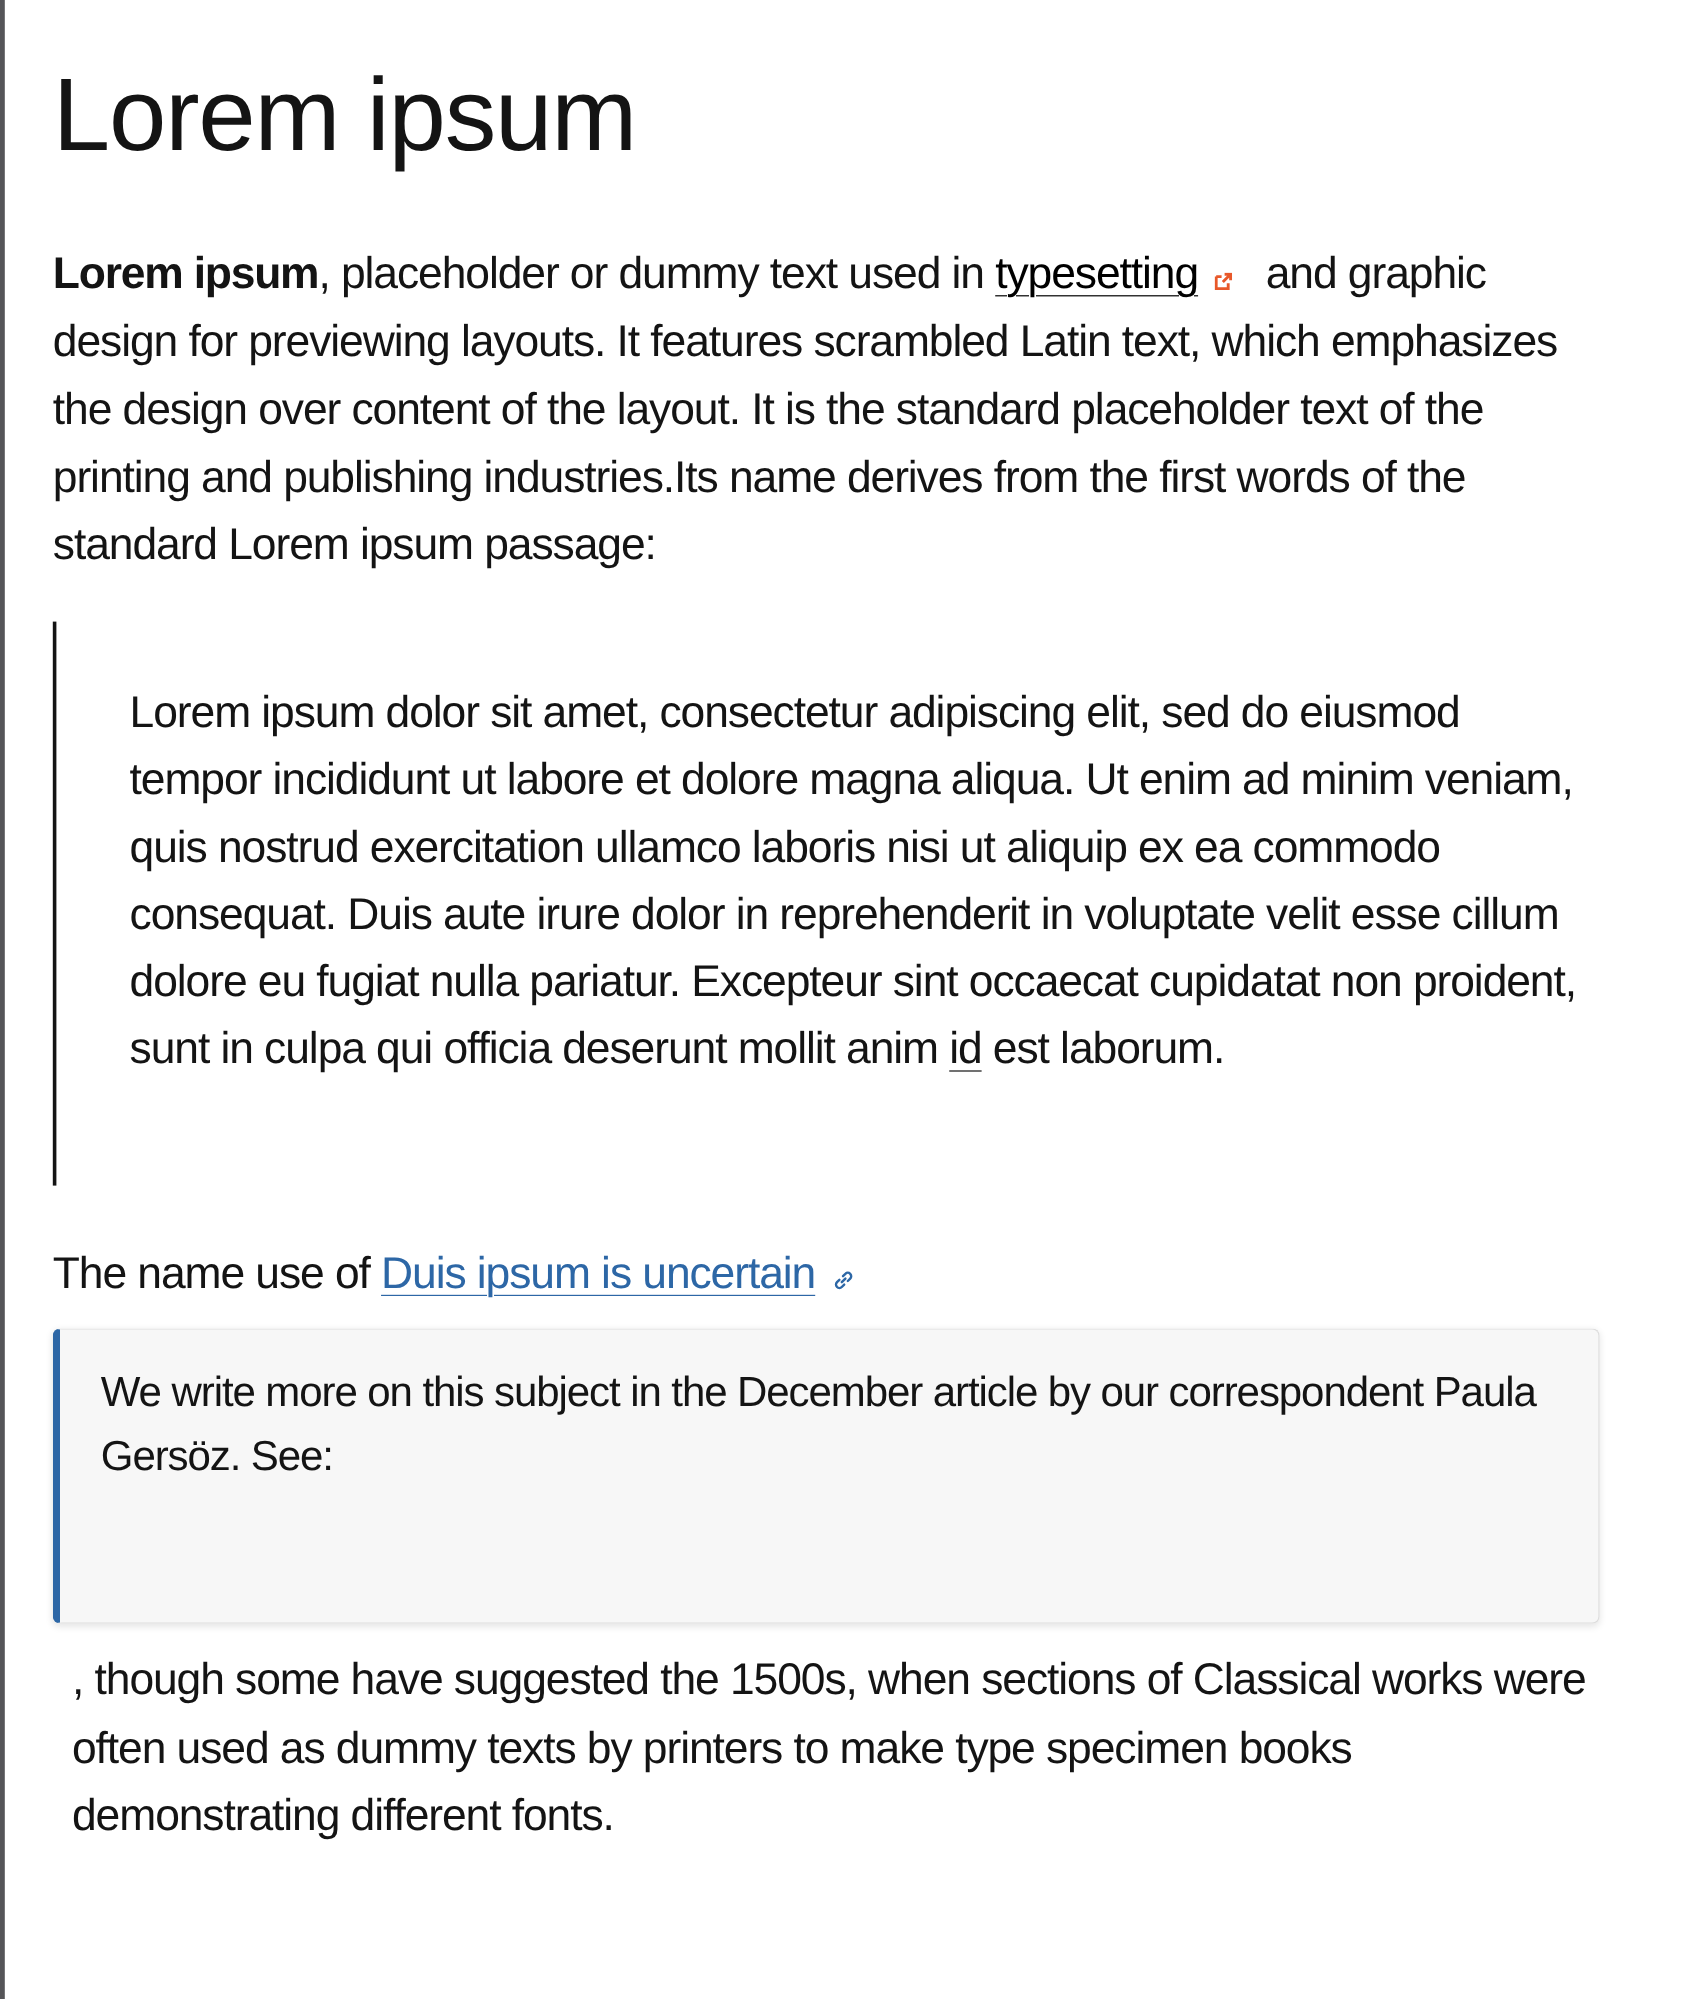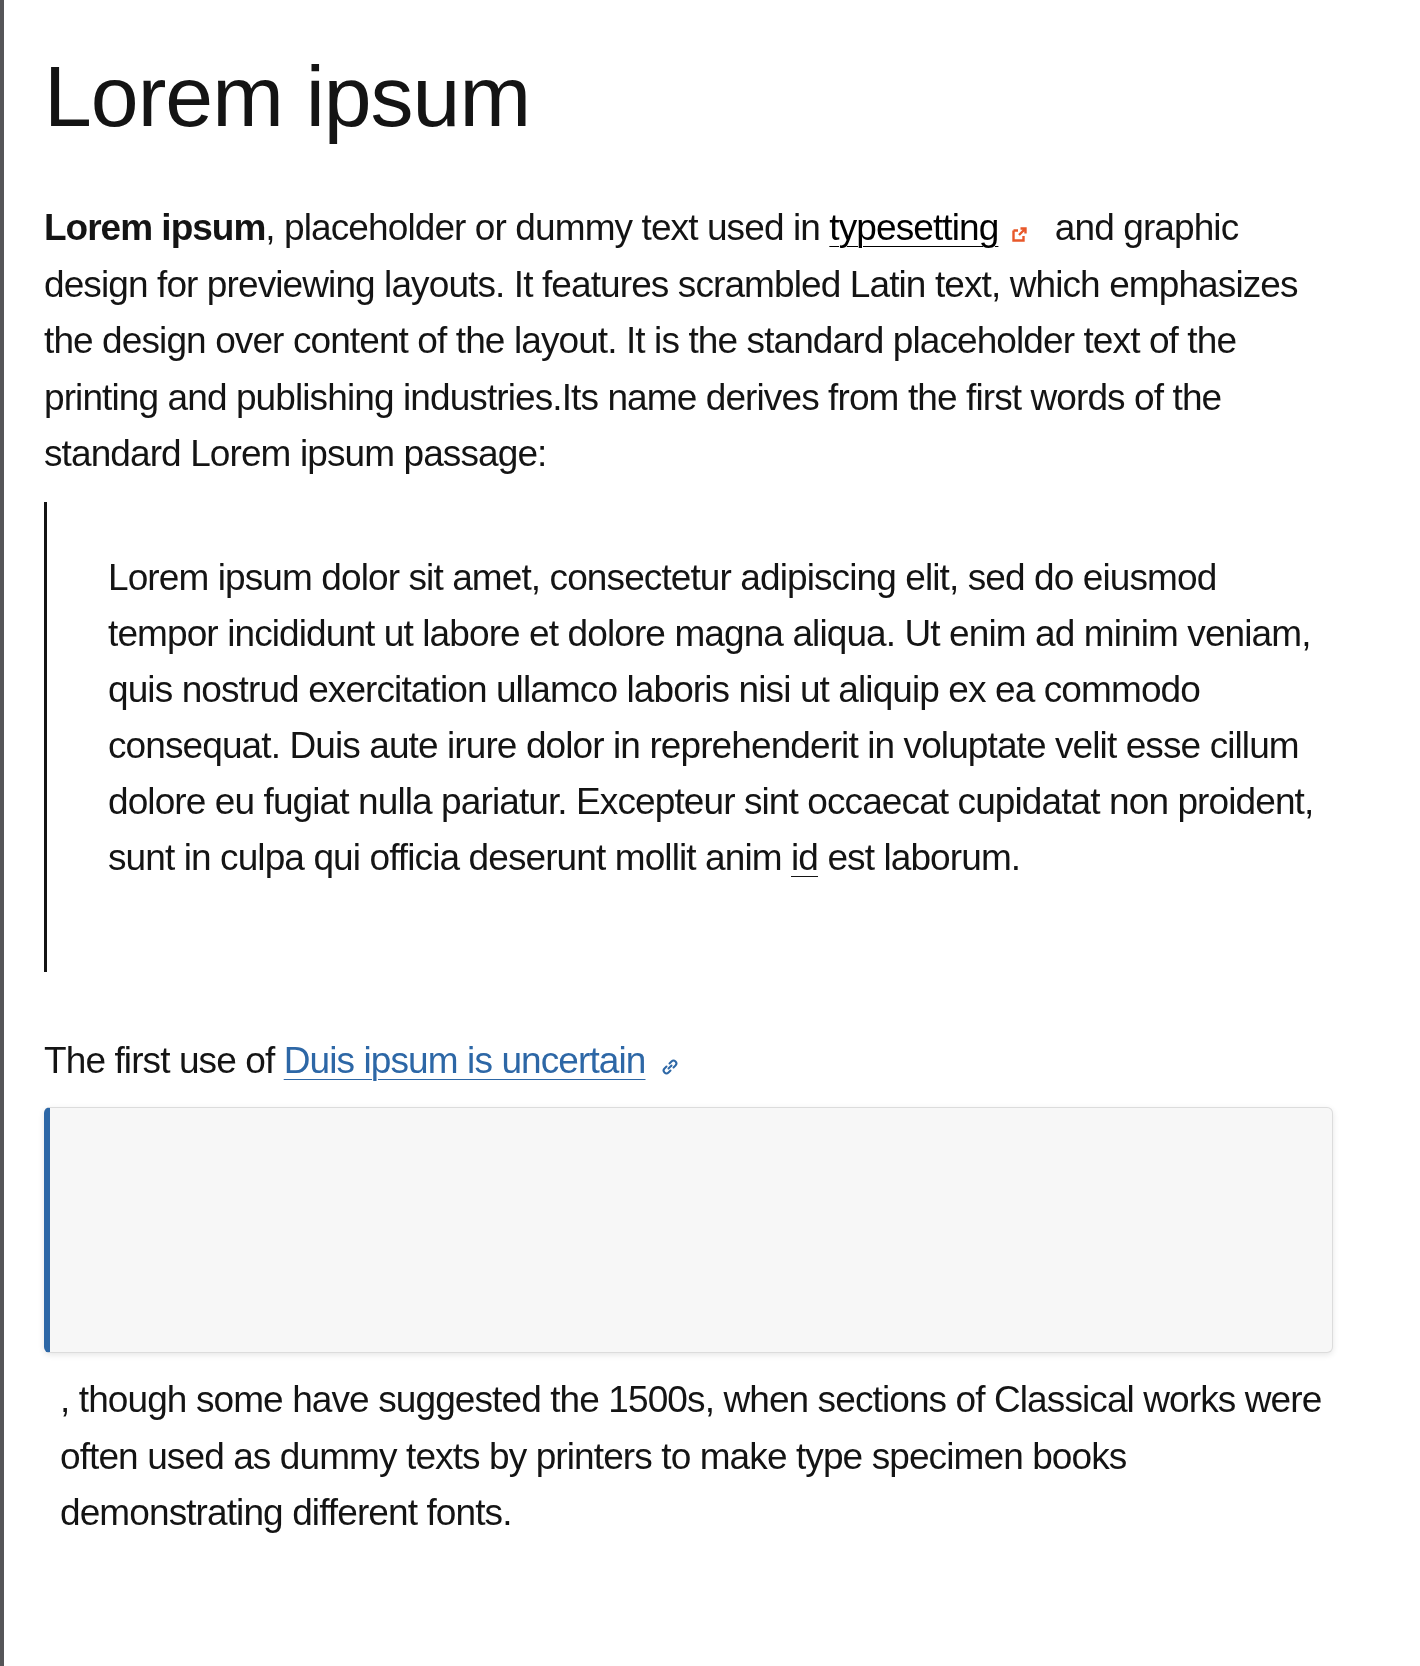--- a/index.html
+++ b/index.html
@@ -26,21 +26,21 @@
     margin: 0;
   }
   .intro { top: 200px; }
   .intro strong { font-weight: 700; letter-spacing: -1px; }
   .ulink { color: #000000; text-decoration: underline; text-underline-offset: 6px; text-decoration-thickness: 1px; }
   .ext-icon {
     display: inline-block; width: 15px; height: 15px; vertical-align: top;
     margin: 2px 18px 0 14px; position: relative; top: 0px;
   }
   .quote {
-    position: absolute; left: 0; top: 502px; height: 470px; width: 1250px;
+    position: absolute; left: 0; top: 518px; height: 470px; width: 1250px;
     border-left: 3px solid #141414;
   }
   .quote p {
     margin: 0; position: absolute; left: 61px; top: 48px; width: 1210px;
     font-size: 37px; line-height: 56px; letter-spacing: -0.9px;
   }
   .quote .abbr { text-decoration: underline; text-underline-offset: 6px; text-decoration-thickness: 1px; }
   .first-use { top: 1033px; }
   .blue-link { color: #2d67a6; text-decoration: underline; text-underline-offset: 6px; text-decoration-thickness: 1px; }
   .chain-icon {
@@ -73,25 +73,26 @@
 
   <p class="para intro"><strong>Lorem ipsum</strong><span>, placeholder or dummy text used in </span><a class="ulink">typesetting</a><span class="ext-icon"><svg width="15" height="15" viewBox="0 0 15 15">
           <path d="M1.5 3.5 H6 M1.5 3.5 V13.5 H11.5 V9" fill="none" stroke="#e8582a" stroke-width="2.4"></path>
           <path d="M7 8 L13.5 1.5 M8.5 1.5 H13.5 V6.5" fill="none" stroke="#e8582a" stroke-width="2.4"></path>
         </svg></span><span> and graphic design for previewing layouts. It features scrambled Latin text, which emphasizes the design over content of the layout. It is the standard placeholder text of the printing and publishing industries.Its name derives from the first words of the standard Lorem ipsum passage:</span></p>
 
   <blockquote class="quote" style="margin:0">
     <p><span>Lorem ipsum dolor sit amet, consectetur adipiscing elit, sed do eiusmod tempor incididunt ut labore et dolore magna aliqua. Ut enim ad minim veniam, quis nostrud exercitation ullamco laboris nisi ut aliquip ex ea commodo consequat. Duis aute irure dolor in reprehenderit in voluptate velit esse cillum dolore eu fugiat nulla pariatur. Excepteur sint occaecat cupidatat non proident, sunt in culpa qui officia deserunt mollit anim </span><span class="abbr">id</span><span> est laborum.</span></p>
   </blockquote>
 
-  <p class="para first-use"><span>The first use of </span><a class="blue-link">Duis ipsum is uncertain</a><span class="chain-icon"><svg width="20" height="20" viewBox="0 0 20 20">
+  <p class="para first-use"><span>The name use of </span><a class="blue-link">Duis ipsum is uncertain</a><span class="chain-icon"><svg width="20" height="20" viewBox="0 0 20 20">
           <g fill="none" stroke="#2d67a6" stroke-width="2" stroke-linecap="round">
             <path d="M8.5 11.5 L11.5 8.5"></path>
             <path d="M9.5 6.5 L11.5 4.5 A2.8 2.8 0 0 1 15.5 8.5 L13.5 10.5"></path>
             <path d="M10.5 13.5 L8.5 15.5 A2.8 2.8 0 0 1 4.5 11.5 L6.5 9.5"></path>
           </g>
         </svg></span></p>
 
   <aside class="callout">
+    <p class="ctext">We write more on this subject in the December article by our correspondent Paula Gersöz. See:</p>
   </aside>
 
   <p class="para closing">, though some have suggested the 1500s, when sections of Classical works were often used as dummy texts by printers to make type specimen books demonstrating different fonts.</p>
 </main>
 
 </body></html>

